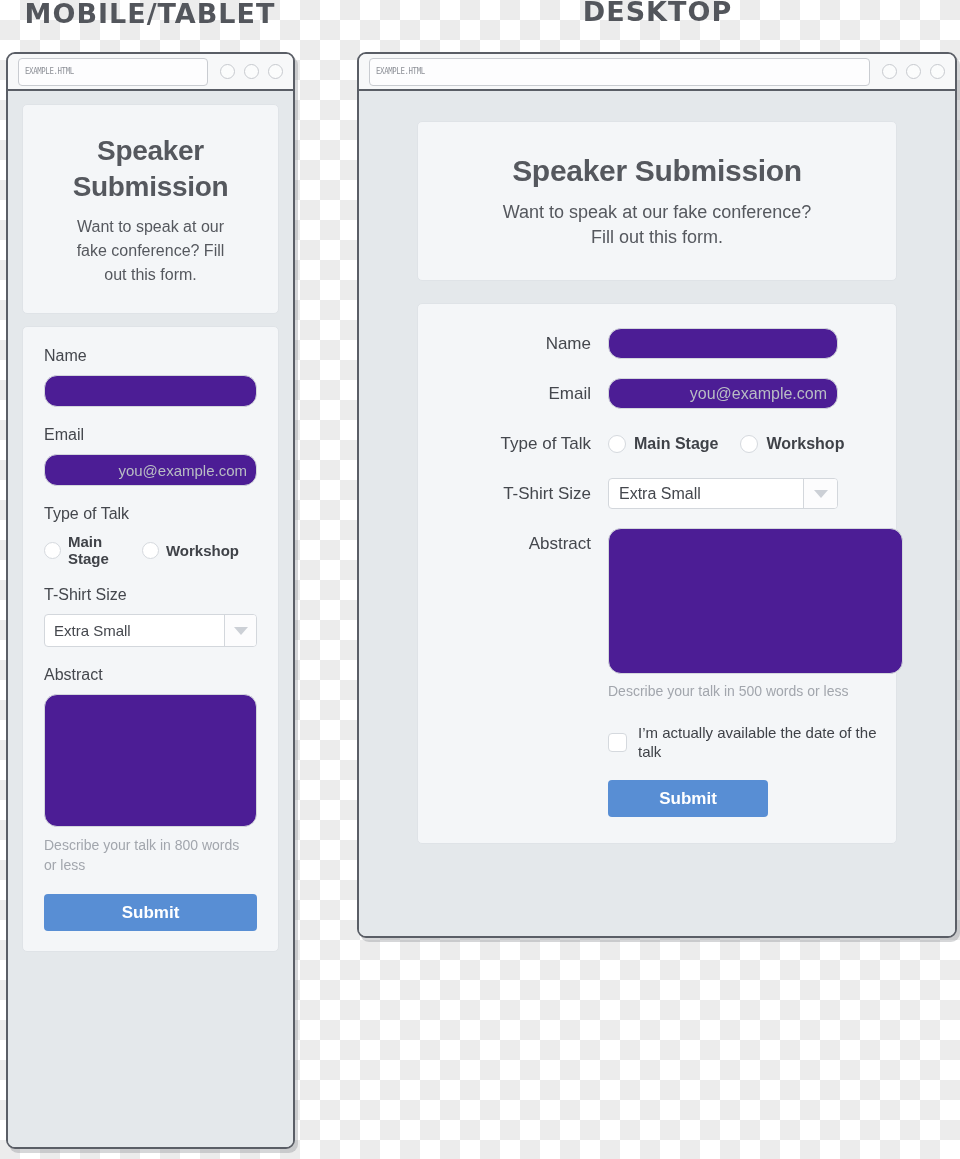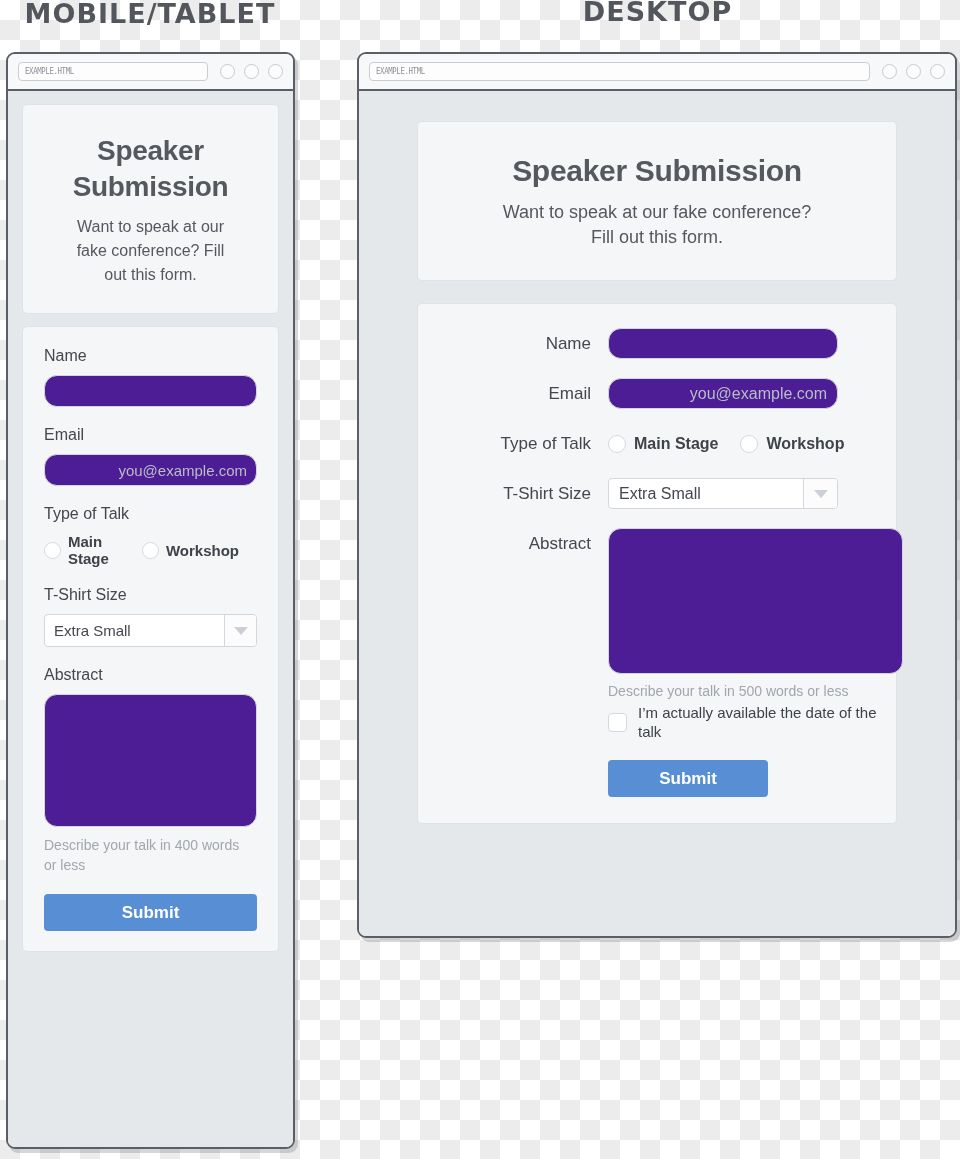--- a/index.html
+++ b/index.html
@@ -52,21 +52,21 @@
     display: flex;
     align-items: center;
     padding: 0 10px;
     border-radius: 7px 7px 0 0;
   }
   #browser-mobile .browser-chrome { height: 37px; }
   #browser-desktop .browser-chrome { height: 37px; }
 
   .url-bar {
     flex: 1 1 auto;
-    height: 19px;
+    height: 28px;
     background: #fdfdfe;
     border: 1px solid #c9ccd1;
     border-radius: 4px;
     display: flex;
     align-items: center;
     padding: 0 6px;
     overflow: hidden;
   }
   .url-text {
     font-family: "DejaVu Sans Mono", monospace;
@@ -239,21 +239,21 @@
   #desktop-form-card .radio { width: 18px; height: 18px; }
   #desktop-form-card .radio-label { font-size: 16px; margin-left: 8px; margin-right: 22px; }
   #desktop-form-card .radio-row { height: 31px; }
   #desktop-form-card .select { height: 31px; width: 230px; }
   #desktop-form-card .select-value { padding: 0 10px; font-size: 16px; }
   #desktop-form-card .select-arrow-box { width: 34px; }
   #desktop-form-card .textarea-input { height: 146px; width: 295px; }
   #desktop-form-card .helper-text { font-size: 14px; margin-top: 9px; }
   #desktop-form-card .checkbox { width: 19px; height: 19px; }
   #desktop-form-card .checkbox-label { font-size: 15px; margin-left: 11px; line-height: 19px; }
-  #desktop-form-card .checkbox-row { margin-top: 4px; align-items: center; }
+  #desktop-form-card .checkbox-row { margin-top: 24px; align-items: center; }
   #desktop-form-card .submit-btn { height: 37px; width: 160px; font-size: 17px; margin-top: 19px; }
 </style>
 </head>
 <body>
 
 <div class="section-title" id="title-mobile">MOBILE/TABLET</div>
 
 <div class="section-title" id="title-desktop">DESKTOP</div>
 
 <div class="browser" id="browser-mobile">
@@ -313,21 +313,21 @@
           <span class="select-arrow-box">
             <span class="caret"></span>
           </span>
         </div>
       </div>
 
       <div class="field-group" style="margin-bottom:0;">
         <span class="field-label">Abstract</span>
         <div class="textarea-input"></div>
         <div class="helper-text">
-          <span>Describe your talk in 400 words</span><br>
+          <span>Describe your talk in 800 words</span><br>
           <span>or less</span>
         </div>
       </div>
 
 
       <div class="submit-btn">Submit</div>
 
     </div>
   </div>
 </div>

